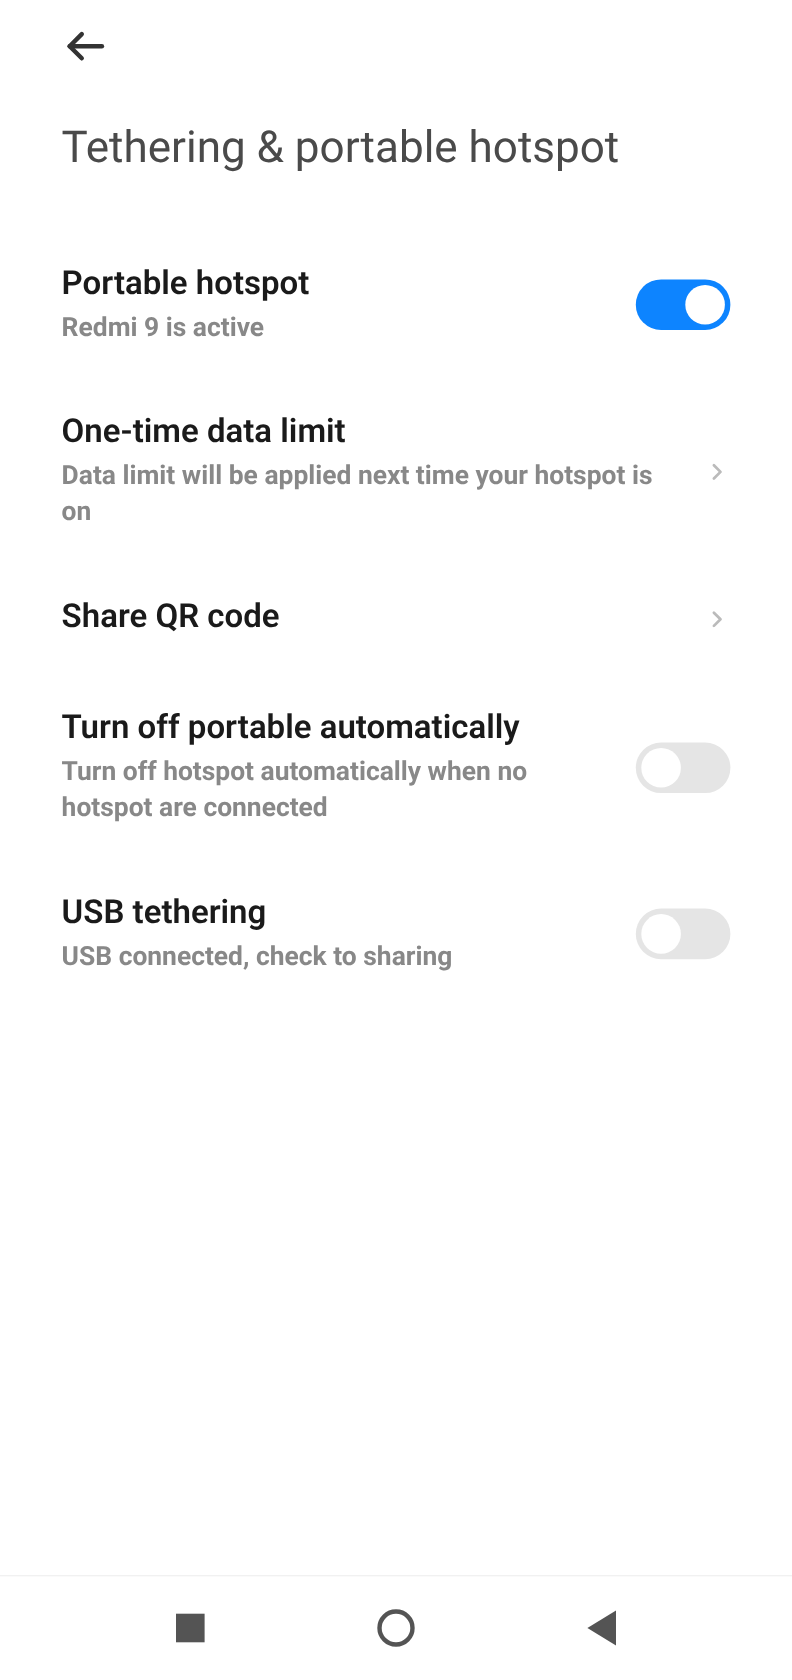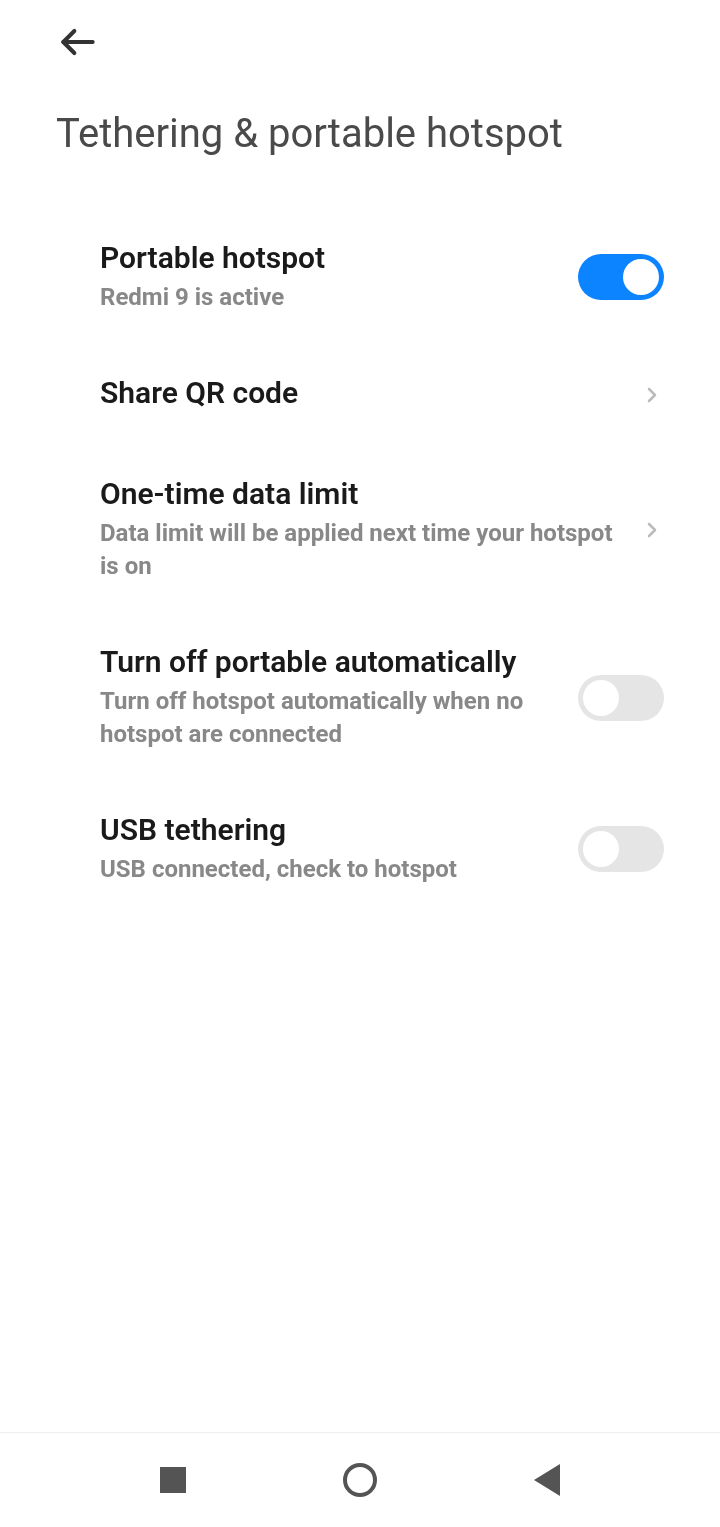--- a/index.html
+++ b/index.html
@@ -35,21 +35,20 @@
     .setting-item {
       display: flex;
       align-items: center;
       justify-content: space-between;
       padding: 30px 0;
       cursor: pointer;
     }
     .setting-text {
       flex: 1;
       padding-right: 20px;
-      margin-left: 44px;
     }
     .setting-title {
       font-size: 30px;
       font-weight: 600;
       color: #1a1a1a;
       margin-bottom: 6px;
     }
     .setting-subtitle {
       font-size: 24px;
       font-weight: 700;
@@ -148,51 +147,51 @@
       <div class="setting-subtitle">Redmi 9 is active</div>
     </div>
     <div class="toggle toggle-on">
       <div class="toggle-knob"></div>
     </div>
   </div>
 
 
   <div class="setting-item">
     <div class="setting-text">
-      <div class="setting-title">Share QR code</div>
+      <div class="setting-title">One-time data limit</div>
+      <div class="setting-subtitle">Data limit will be applied next time your hotspot is on</div>
     </div>
     <svg class="chevron" width="24" height="24" viewBox="0 0 24 24" fill="none" stroke="currentColor" stroke-width="2.5" stroke-linecap="round" stroke-linejoin="round">
       <polyline points="9 18 15 12 9 6"></polyline>
     </svg>
   </div>
 
   <div class="setting-item">
     <div class="setting-text">
-      <div class="setting-title">One-time data limit</div>
-      <div class="setting-subtitle">Data limit will be applied next time your hotspot is on</div>
+      <div class="setting-title">Share QR code</div>
     </div>
     <svg class="chevron" width="24" height="24" viewBox="0 0 24 24" fill="none" stroke="currentColor" stroke-width="2.5" stroke-linecap="round" stroke-linejoin="round">
       <polyline points="9 18 15 12 9 6"></polyline>
     </svg>
   </div>
 
   <div class="setting-item">
     <div class="setting-text">
       <div class="setting-title">Turn off portable automatically</div>
       <div class="setting-subtitle">Turn off hotspot automatically when no hotspot are connected</div>
     </div>
     <div class="toggle toggle-off">
       <div class="toggle-knob"></div>
     </div>
   </div>
 
   <div class="setting-item">
     <div class="setting-text">
       <div class="setting-title">USB tethering</div>
-      <div class="setting-subtitle">USB connected, check to hotspot</div>
+      <div class="setting-subtitle">USB connected, check to sharing</div>
     </div>
     <div class="toggle toggle-off">
       <div class="toggle-knob"></div>
     </div>
   </div>
 
 
 </div>
 
 <div class="nav-bar">

